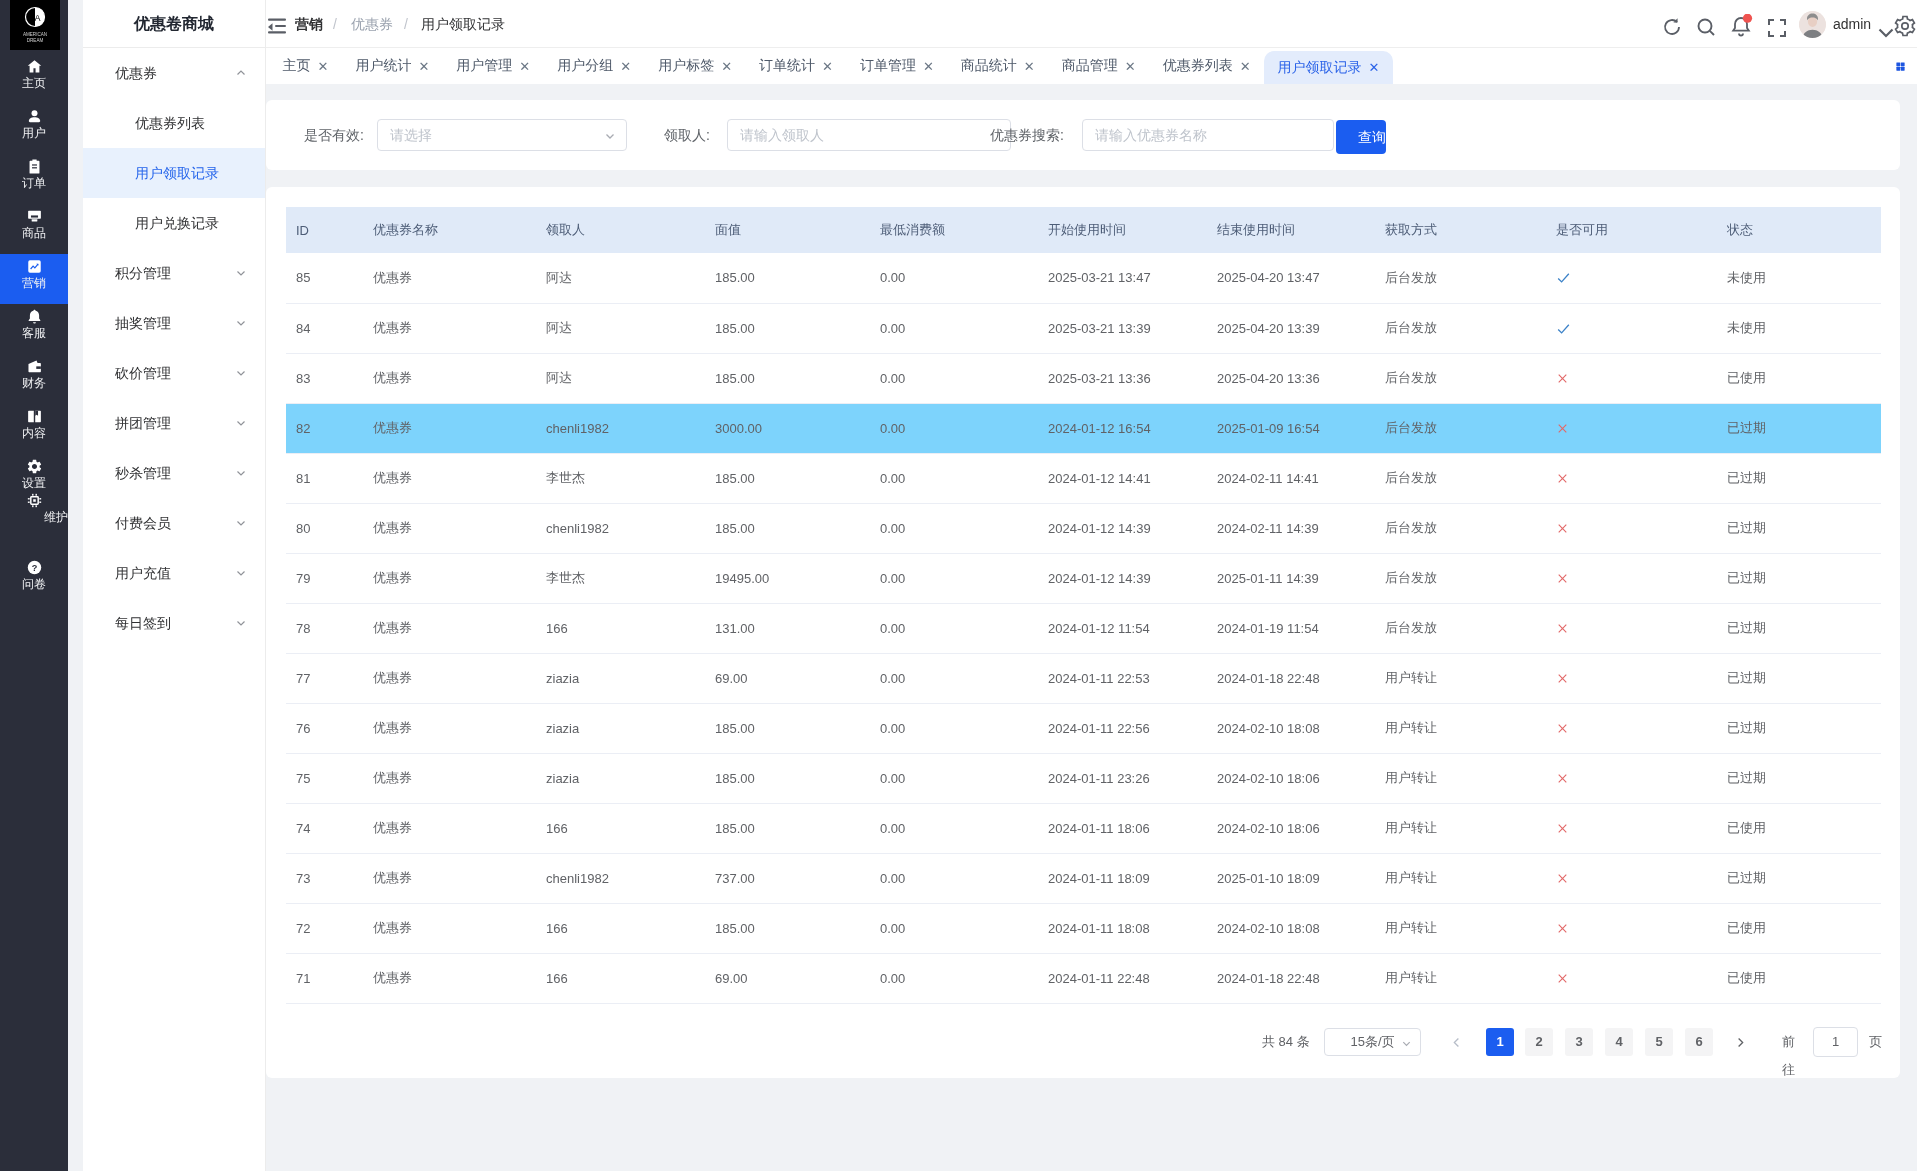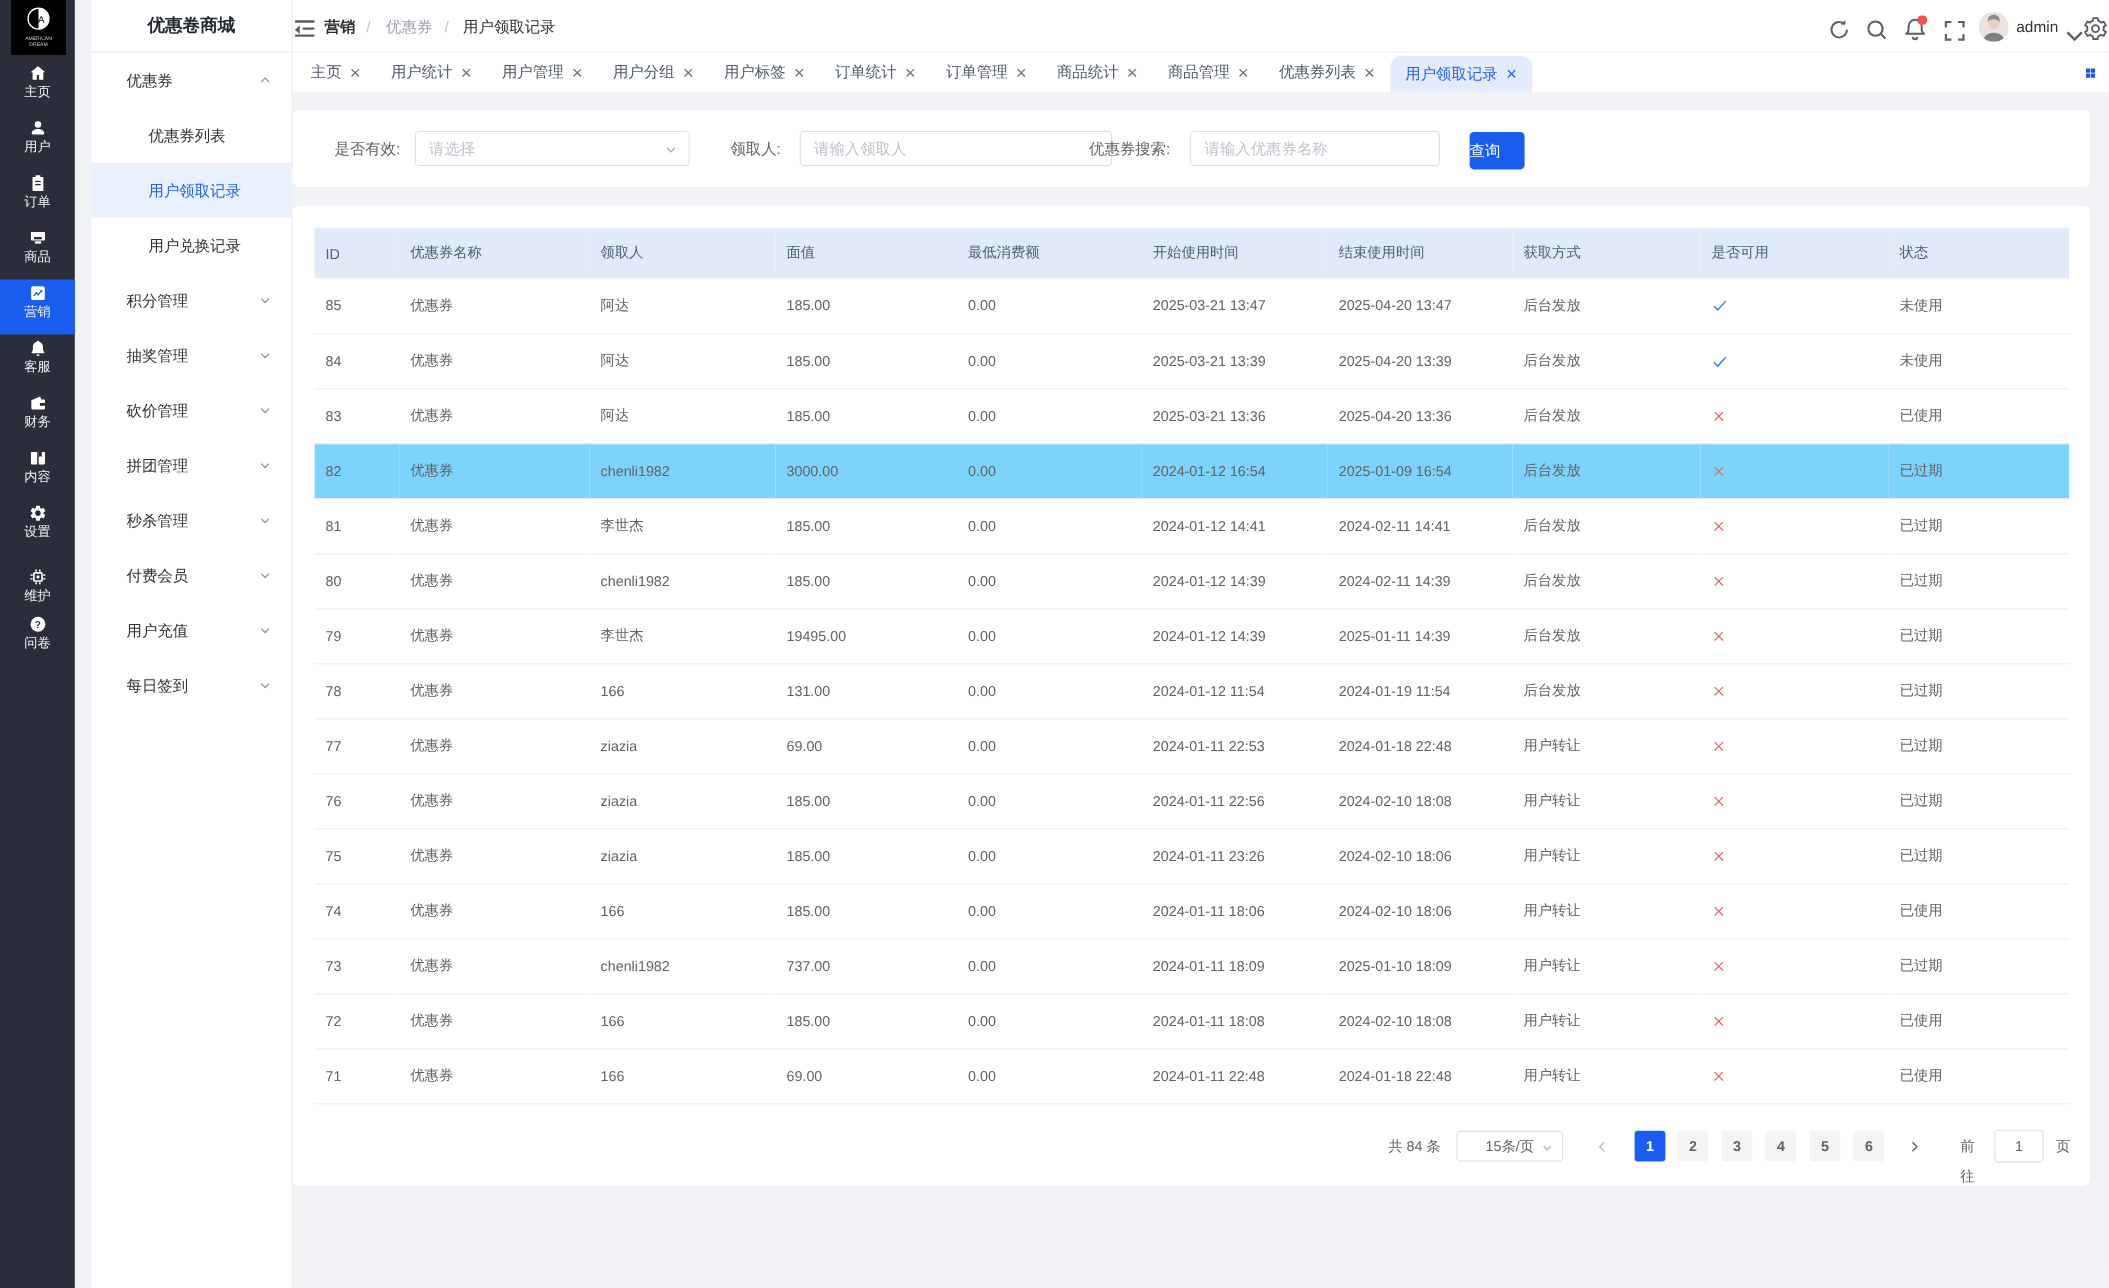--- a/index.html
+++ b/index.html
@@ -37,21 +37,21 @@
 .tab.on { background:#e3ecfc; border-radius:10px 10px 0 0; color:#2b63e8; margin-top:3px; height:33px; }
 .tab.on .x { color:#2b63e8; }
 
 
 .content { position:absolute; left:251px; top:84px; width:1666px; height:1087px; background:#f0f2f5; }
 .card { position:absolute; left:15px; background:#fff; border-radius:6px; width:1634px; }
 .fcard { top:16px; height:70px;padding-left:30px; }
 .tcard { top:103px; height:891px; }
 .flabel { position:absolute; top:0; height:70px; line-height:70px; font-size:14px; color:#5f6368; }
 .finput { position:absolute; top:19px; height:32px; border:1px solid #dcdfe6; border-radius:4px; background:#fff; font-size:14px; color:#bfc4cc; line-height:30px; padding-left:12px; }
-.btn { position:absolute; left:1070px; top:20px; width:50px; height:34px; background:#1b5df0; color:#fff; border-radius:4px; text-align:left; line-height:34px; font-size:14px; }
+.btn { position:absolute; left:1070px; top:20px; width:50px; height:34px; background:#1b5df0; color:#fff; border-radius:4px; text-align:right; line-height:34px; font-size:14px; }
 
 
 table.grid { position:absolute; left:20px; top:20px; width:1595px; border-collapse:collapse; table-layout:fixed; font-size:13px; }
 table.grid th { background:#e0eaf8; color:#4d5d77; font-weight:normal; text-align:left; height:46px; padding:0 0 0 10px;margin-left:12px; }
 table.grid td { color:#606266; text-align:left; height:50px; padding:0 0 0 10px; border-bottom:1px solid #ebeef5; }
 table.grid tr.hov td { background:#7dd3fc; }
 
 
 .pg { position:absolute; left:0; top:841px; width:1381px; height:28px; font-size:13px; color:#606266; }
 .pg > div { position:absolute; top:0; }
@@ -129,21 +129,21 @@
         <path d="M13 4h4v7l-2-1.6L13 11z" fill="#2b2e3a"></path>
       </svg>
     <span class="rl">内容</span>
   </div>
   <div class="rail-item" style="top:454px;">
     <svg width="17" height="17" viewBox="0 0 24 24" fill="#fff">
         <path d="M19.14 12.94c.04-.3.06-.61.06-.94 0-.32-.02-.64-.07-.94l2.03-1.58c.18-.14.23-.41.12-.61l-1.92-3.32c-.12-.22-.37-.29-.59-.22l-2.39.96c-.5-.38-1.03-.7-1.62-.94L14.4 2.81c-.04-.24-.24-.41-.48-.41h-3.84c-.24 0-.43.17-.47.41l-.36 2.54c-.59.24-1.13.57-1.62.94l-2.39-.96c-.22-.08-.47 0-.59.22L2.74 8.87c-.12.21-.08.47.12.61l2.03 1.58c-.05.3-.09.63-.09.94s.02.64.07.94l-2.03 1.58c-.18.14-.23.41-.12.61l1.92 3.32c.12.22.37.29.59.22l2.39-.96c.5.38 1.03.7 1.62.94l.36 2.54c.05.24.24.41.48.41h3.84c.24 0 .44-.17.47-.41l.36-2.54c.59-.24 1.13-.56 1.62-.94l2.39.96c.22.08.47 0 .59-.22l1.92-3.32c.12-.22.07-.47-.12-.61l-2.01-1.58zM12 15.6c-1.98 0-3.6-1.62-3.6-3.6s1.62-3.6 3.6-3.6 3.6 1.62 3.6 3.6-1.62 3.6-3.6 3.6z"></path>
       </svg>
     <span class="rl">设置</span>
   </div>
-  <div class="rail-item" style="top:512px;">
+  <div class="rail-item" style="top:488px;text-align:right;">
     <svg width="17" height="17" viewBox="0 0 24 24">
         <rect x="6.8" y="6.8" width="10.4" height="10.4" rx="1" fill="none" stroke="#fff" stroke-width="2.1"></rect>
         <rect x="10.2" y="10.2" width="3.6" height="3.6" fill="#fff"></rect>
         <g fill="#fff">
           <rect x="8.6" y="2.6" width="2" height="2.6"></rect>
           <rect x="13.4" y="2.6" width="2" height="2.6"></rect>
           <rect x="8.6" y="18.8" width="2" height="2.6"></rect>
           <rect x="13.4" y="18.8" width="2" height="2.6"></rect>
           <rect x="2.6" y="8.6" width="2.6" height="2"></rect>
           <rect x="2.6" y="13.4" width="2.6" height="2"></rect>
@@ -269,21 +269,21 @@
   <div class="card fcard">
     <div class="flabel" style="left:38px;">是否有效:</div>
     <div class="finput" style="left:111px; width:250px;">请选择
       <svg style="position:absolute; right:10px; top:10px;" width="12" height="12" viewBox="0 0 24 24" fill="none" stroke="#a8abb2" stroke-width="2.6">
           <path d="M5 9l7 7 7-7"></path>
         </svg>
     </div>
     <div class="flabel" style="left:398px;">领取人:</div>
     <div class="finput" style="left:461px; width:284px;">请输入领取人</div>
     <div class="flabel" style="left:724px;">优惠券搜索:</div>
-    <div class="finput" style="left:816px; width:227px;">请输入优惠券名称</div>
+    <div class="finput" style="left:816px; width:252px;">请输入优惠券名称</div>
     <div class="btn">查询</div>
   </div>
 
   <div class="card tcard">
     <table class="grid">
       <colgroup>
         <col style="width:77px">
           <col style="width:173px">
           <col style="width:169px">
           <col style="width:165px">

